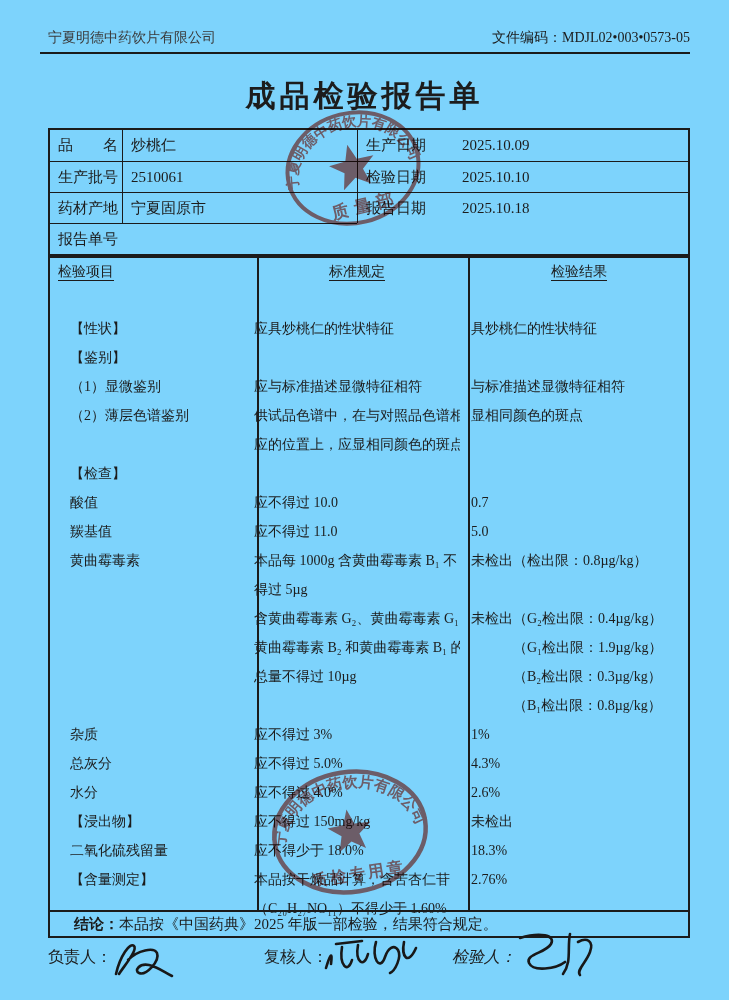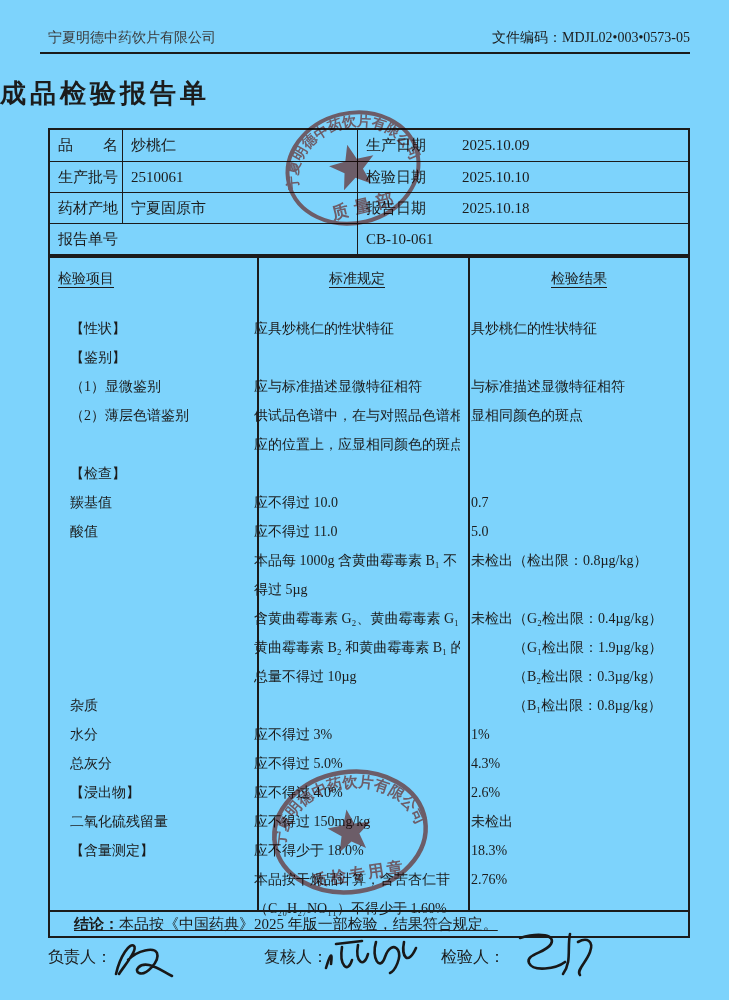--- a/index.html
+++ b/index.html
@@ -3,51 +3,51 @@
 <meta charset="utf-8">
 <style>
   html,body{margin:0;padding:0;background:#ffffff;}
   .page{position:relative;width:729px;height:1000px;background:#7dd3fc;overflow:hidden;
         font-family:"Liberation Serif","DejaVu Serif",serif;color:#1c1c1c;}
   
   .company{position:absolute;left:48px;top:29px;font-size:14px;color:#3a3a3a;}
   .doccode{position:absolute;right:39px;top:29px;font-size:14px;white-space:pre;}
   .headrule{position:absolute;left:40px;right:39px;top:52px;height:2px;background:#1b1b1b;}
   
-  .title{position:absolute;left:0;right:0;top:76px;text-align:left;
-         font-size:26px;font-weight:bold;letter-spacing:4px;}
+  .title{position:absolute;left:0;right:0;top:76px;text-align:center;
+         font-size:30px;font-weight:bold;letter-spacing:4px;}
   
   .info{position:absolute;left:48px;top:128px;width:642px;height:128px;
         border:2px solid #1b1b1b;box-sizing:border-box;display:grid;
         grid-template-columns:72px 235px 1fr;grid-template-rows:31px 31px 31px 31px;}
   .info .cell{box-sizing:border-box;padding-left:8px;line-height:30px;font-size:15px;white-space:pre;overflow:hidden;}
   .info .bl{border-left:1.5px solid #1b1b1b;}
   .info .bt{border-top:1.5px solid #1b1b1b;}
   .info .span2{grid-column:1 / 3;}
   .ilabel{display:inline-block;width:96px;}
   
   .items{position:absolute;left:48px;top:256px;width:642px;height:682px;
          border:2px solid #1b1b1b;box-sizing:border-box;}
   .vline{position:absolute;top:0;width:1.5px;height:652px;background:#1b1b1b;}
   .v1{left:207px;} .v2{left:418px;}
   .concl-line{position:absolute;left:0;right:0;top:652px;height:1.5px;background:#1b1b1b;}
   .col{position:absolute;top:0;font-size:14px;}
   .col1{left:0;width:206px;} .col2{left:204px;width:206px;} .col3{left:421px;width:216px;}
-  .colhead{height:56px;padding-top:12px;box-sizing:border-box;}
+  .colhead{height:56px;padding-top:5px;box-sizing:border-box;}
   .col1 .colhead{text-align:left;padding-left:8px;}
   .col2 .colhead,.col3 .colhead{text-align:center;}
   .colhead span{text-decoration:underline;text-underline-offset:4px;}
   .tline{height:29px;line-height:29px;white-space:pre;overflow:hidden;}
   .col1 .tline{padding-left:20px;} .col2 .tline,.col3 .tline{padding-left:0;}
   .conclusion{position:absolute;left:0;right:0;top:654px;height:42px;line-height:25px;
-              padding-left:24px;font-size:15px;white-space:pre;text-decoration:underline;}
+              padding-left:24px;font-size:15px;white-space:pre;}
   .conclusion .clabel{font-weight:bold;}
   
   .sig-label{position:absolute;top:947px;font-size:16px;}
-  .sl1{left:48px;} .sl2{left:264px;} .sl3{left:441px;}
+  .sl1{left:48px;} .sl2{left:264px;} .sl3{left:452px;font-style:italic;}
   .sig-svg{position:absolute;}
   .sg1{left:102px;top:934px;} .sg2{left:318px;top:930px;} .sg3{left:508px;top:926px;}
   .sig-svg path{stroke:#181818;stroke-width:2.6;fill:none;stroke-linecap:round;stroke-linejoin:round;}
   
   .stamp{position:absolute;opacity:.78;mix-blend-mode:multiply;}
   .s1{left:278px;top:103px;transform:rotate(-14deg);}
   .s2{left:265px;top:762px;transform:rotate(-9deg);}
   .stamp .ring{fill:none;}
   .stamp text{font-family:"Liberation Serif","DejaVu Serif",serif;font-weight:bold;}
 </style>
@@ -69,47 +69,47 @@
 
     <div class="cell bt">生产批号</div>
     <div class="cell bl bt">2510061</div>
     <div class="cell bl bt"><span class="ilabel">检验日期</span><span>2025.10.10</span></div>
 
     <div class="cell bt">药材产地</div>
     <div class="cell bl bt">宁夏固原市</div>
     <div class="cell bl bt"><span class="ilabel">报告日期</span><span>2025.10.18</span></div>
 
     <div class="cell bt span2">报告单号</div>
-    <div class="cell bl bt">CB-10-061</div>
   </div>
 
   <div class="items">
     <div class="vline v1"></div>
     <div class="vline v2"></div>
     <div class="concl-line"></div>
 
     <div class="col col1">
       <div class="colhead"><span>检验项目</span></div>
       <div>
           <div class="tline">【性状】</div>
           <div class="tline">【鉴别】</div>
           <div class="tline">（1）显微鉴别</div>
           <div class="tline">（2）薄层色谱鉴别</div>
           <div class="tline"></div>
           <div class="tline">【检查】</div>
+          <div class="tline">酸值</div>
           <div class="tline">羰基值</div>
-          <div class="tline">酸值</div>
+          <div class="tline">黄曲霉毒素</div>
           <div class="tline"></div>
           <div class="tline"></div>
           <div class="tline"></div>
           <div class="tline"></div>
           <div class="tline"></div>
           <div class="tline">杂质</div>
+          <div class="tline">总灰分</div>
           <div class="tline">水分</div>
-          <div class="tline">总灰分</div>
           <div class="tline">【浸出物】</div>
           <div class="tline">二氧化硫残留量</div>
           <div class="tline">【含量测定】</div>
           <div class="tline"></div>
         </div>
     </div>
     <div class="col col2">
       <div class="colhead"><span>标准规定</span></div>
       <div>
           <div class="tline">应具炒桃仁的性状特征</div>

